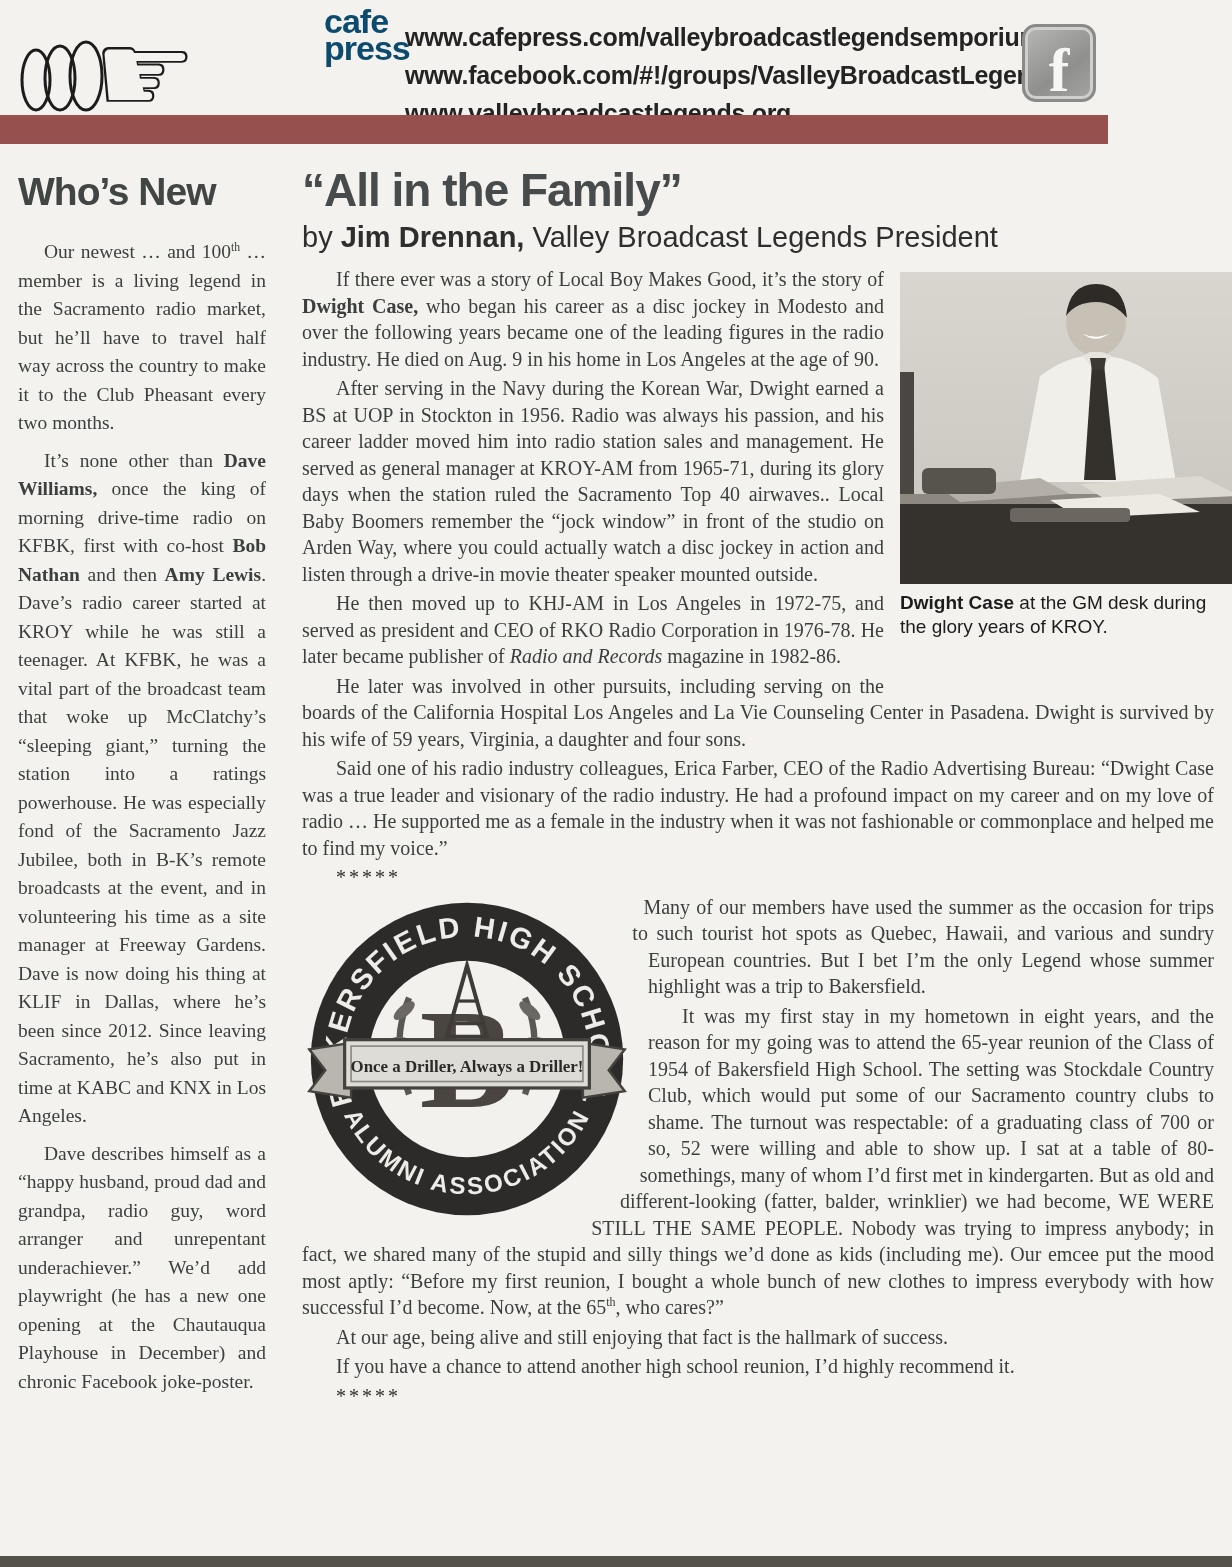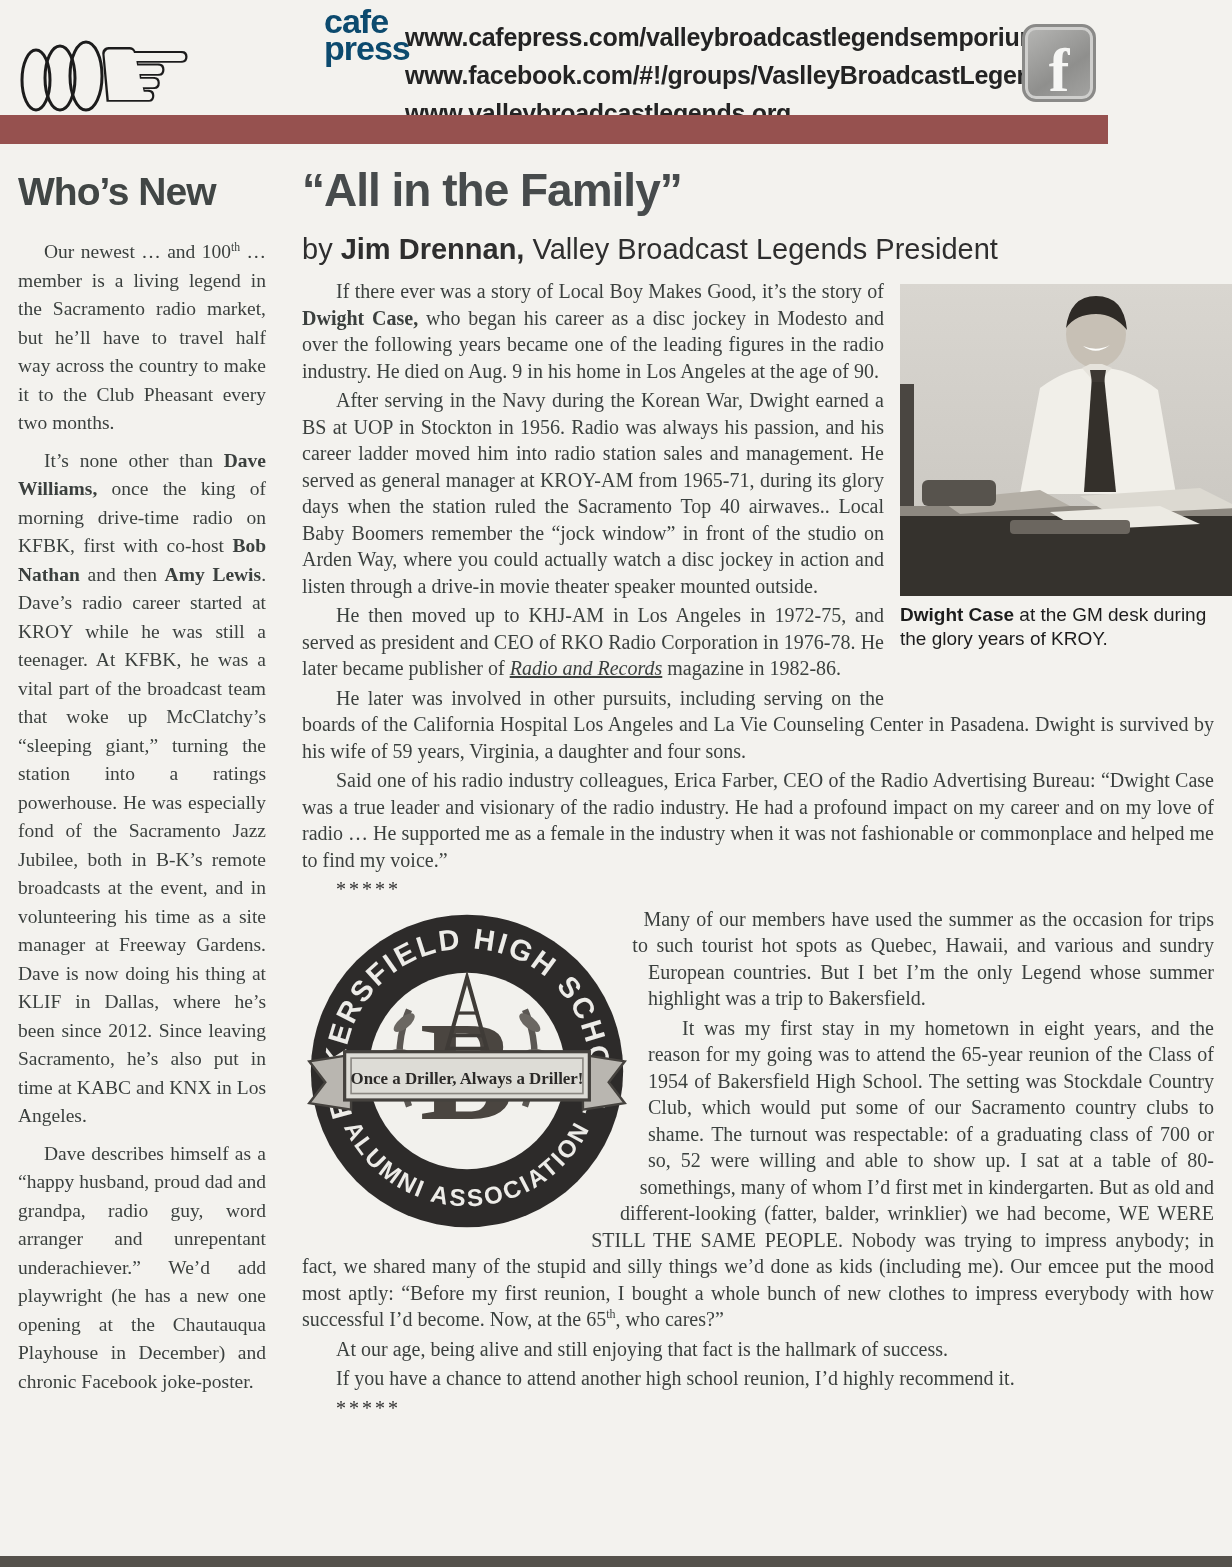--- a/index.html
+++ b/index.html
@@ -53,36 +53,36 @@
     font-size:39px;color:#414645;margin:0 0 24px;letter-spacing:-1px;
   }
   .sidebar p{
     font-size:19.5px;line-height:28.5px;text-align:justify;
     text-indent:26px;margin:0 0 9px;
   }
   
   .article{position:absolute;left:302px;top:163px;width:912px;}
   .article h2{
     font-family:"Liberation Sans",sans-serif;
-    font-size:46px;color:#474b4c;margin:0 0 16px;letter-spacing:-1px;
+    font-size:46px;color:#474b4c;margin:0 0 4px;letter-spacing:-1px;
   }
   .byline{
     font-family:Liberation Sans, sans-serif;
     font-size:29px;color:#2e2e2e;margin:0 0 12px;
   }
   .article p{
     font-size:20px;line-height:26.5px;text-align:justify;
     text-indent:34px;margin:0 0 3px;
   }
   .sep{
     text-align:center;font-size:21px;letter-spacing:3px;
     margin:3px 0 5px;color:#2f2f2f;text-indent:0;
   }
   .b{font-weight:bold;}
-  .i{font-style:italic;text-decoration:underline;}
+  .i{font-style:italic;}
   sup{font-size:0.6em;line-height:0;margin-top:27px;}
   
   .photo-float{
     float:right;width:316px;margin:6px -2px 34px 16px;
   }
   .photo-float svg{display:block;width:348px;height:312px;background:#cfccc6;}
   .caption{
     font-family:"Liberation Sans",sans-serif;
     font-size:19px;line-height:24px;color:#1c1c1c;
     margin-top:7px;text-align:left;

